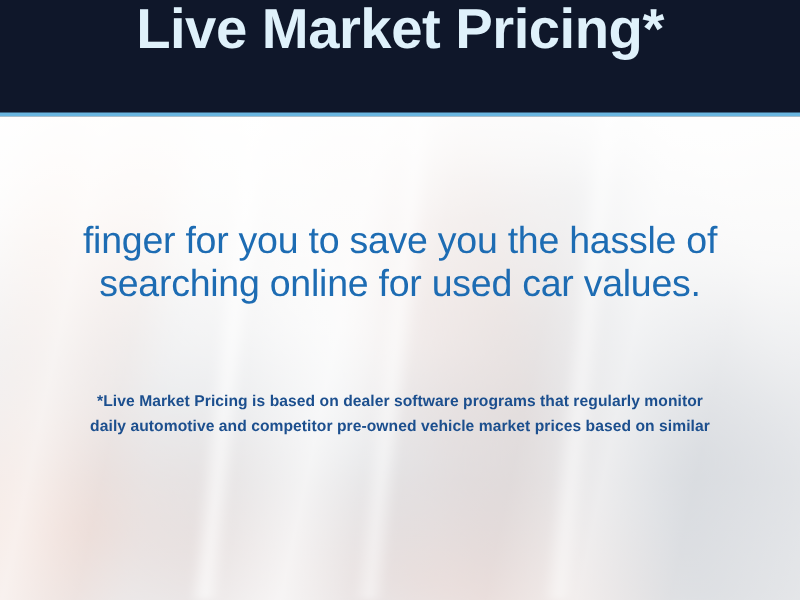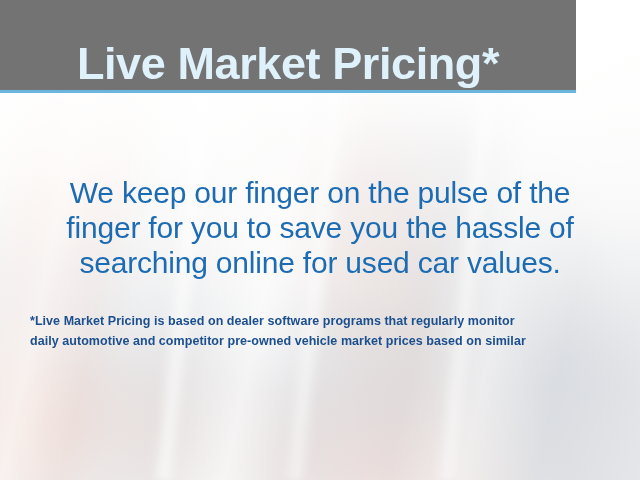--- a/index.html
+++ b/index.html
@@ -123,27 +123,27 @@
         rgba(255,255,255,0.72) 66%,
         rgba(255,255,255,0.70) 80%,
         rgba(255,255,255,0.73) 100%);
   }
 
   
   #header-banner {
     position: absolute;
     left: 0;
     top: 0;
-    width: 576px;
+    width: 640px;
     height: 93px;
     box-sizing: border-box;
-    background: #737373;
+    background: #0f172a;
     border-bottom: 3px solid #6ab6e0;
     display: flex;
-    align-items: flex-end;
+    align-items: flex-start;
     justify-content: center;
     z-index: 5;
   }
 
   #banner-title {
     margin: 0;
     font-size: 45px;
     font-weight: bold;
     letter-spacing: -0.4px;
     color: #dff1fb;
@@ -176,20 +176,21 @@
     letter-spacing: -0.2px;
   }
   #headline .hl-line { display: block; }
 
   #disclaimer {
     position: absolute;
     left: 30px;
     top: 218px;
     width: 580px;
     margin: 0;
+    text-align: center;
     font-size: 12.5px;
     font-weight: bold;
     line-height: 20px;
     color: #1c4f8e;
     letter-spacing: 0.05px;
   }
   #disclaimer .dc-line { display: block; }
 </style>
 </head>
 <body>
@@ -203,21 +204,20 @@
   <div class="bg-layer bg-strokes"></div>
   <div class="bg-layer bg-wash"></div>
 
   <div id="header-banner">
     <h1 id="banner-title">Live Market Pricing*</h1>
   </div>
 
   <div id="content">
 
     <p id="headline">
-      <span class="hl-line">We keep our finger on the pulse of the</span>
       <span class="hl-line">finger for you to save you the hassle of</span>
       <span class="hl-line">searching online for used car values.</span>
     </p>
 
     <p id="disclaimer">
       <span class="dc-line">*Live Market Pricing is based on dealer software programs that regularly monitor</span>
       <span class="dc-line">daily automotive and competitor pre-owned vehicle market prices based on similar</span>
     </p>
 
   </div>

